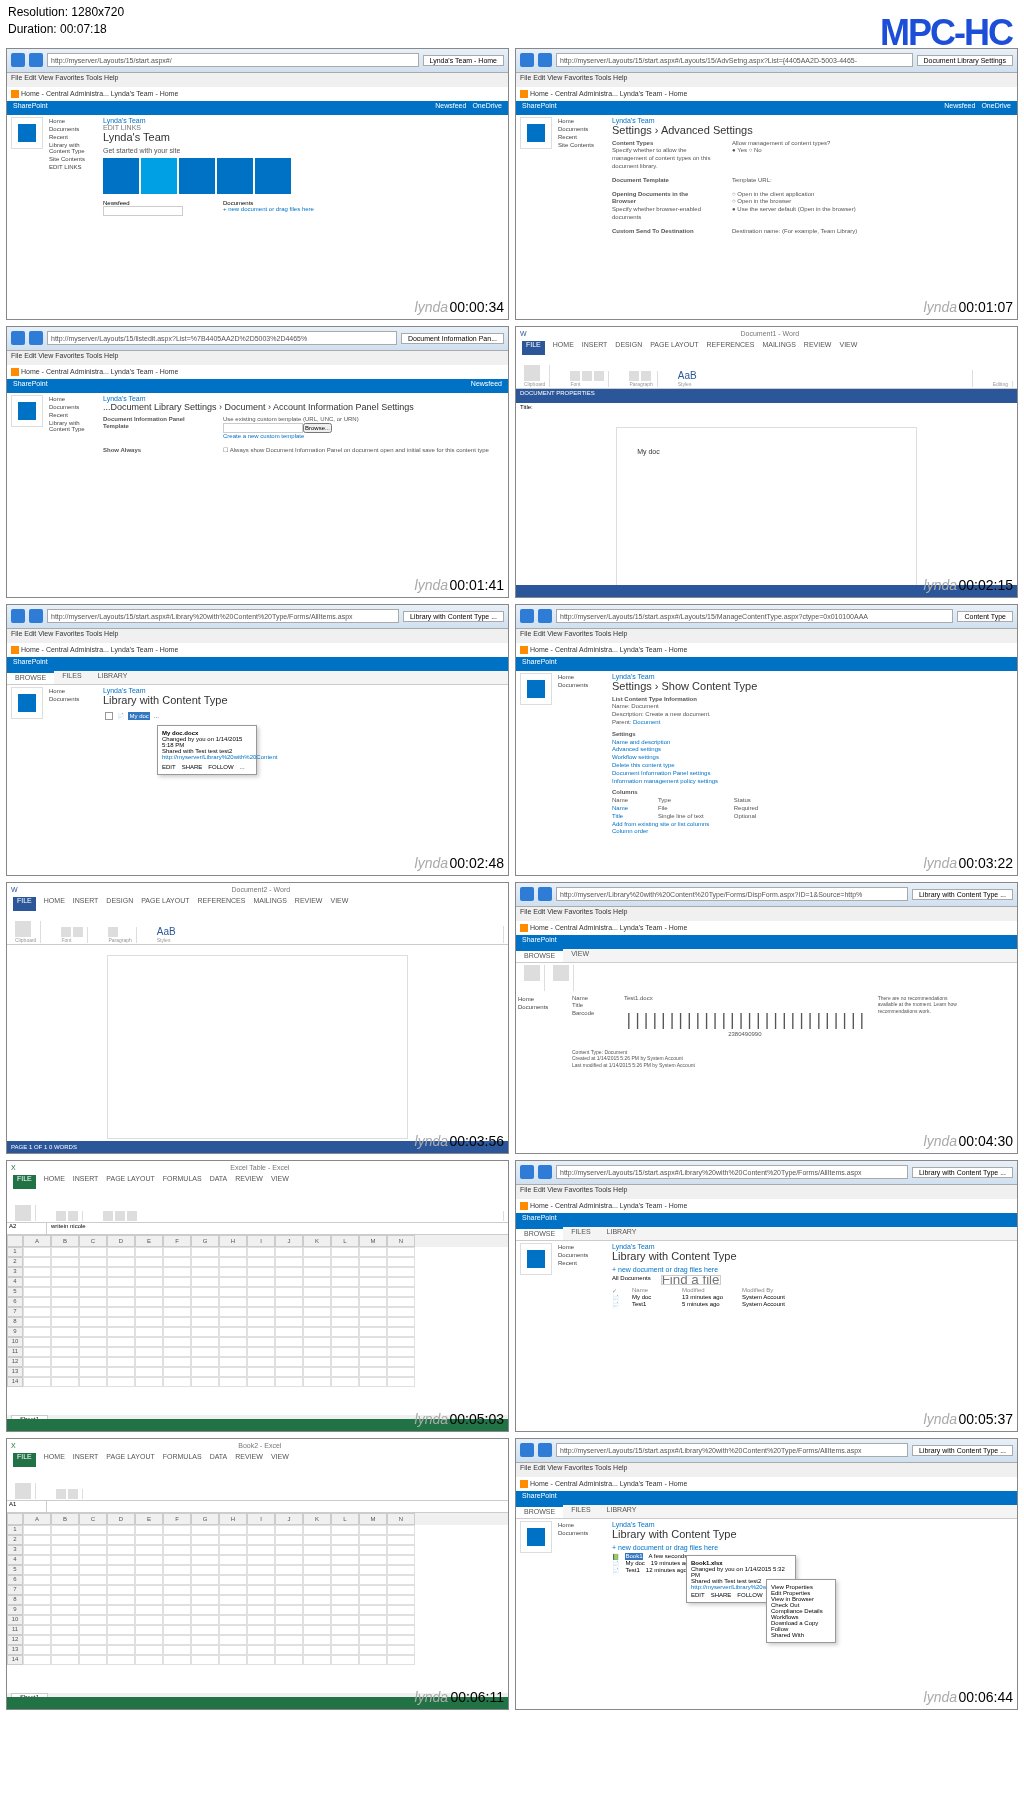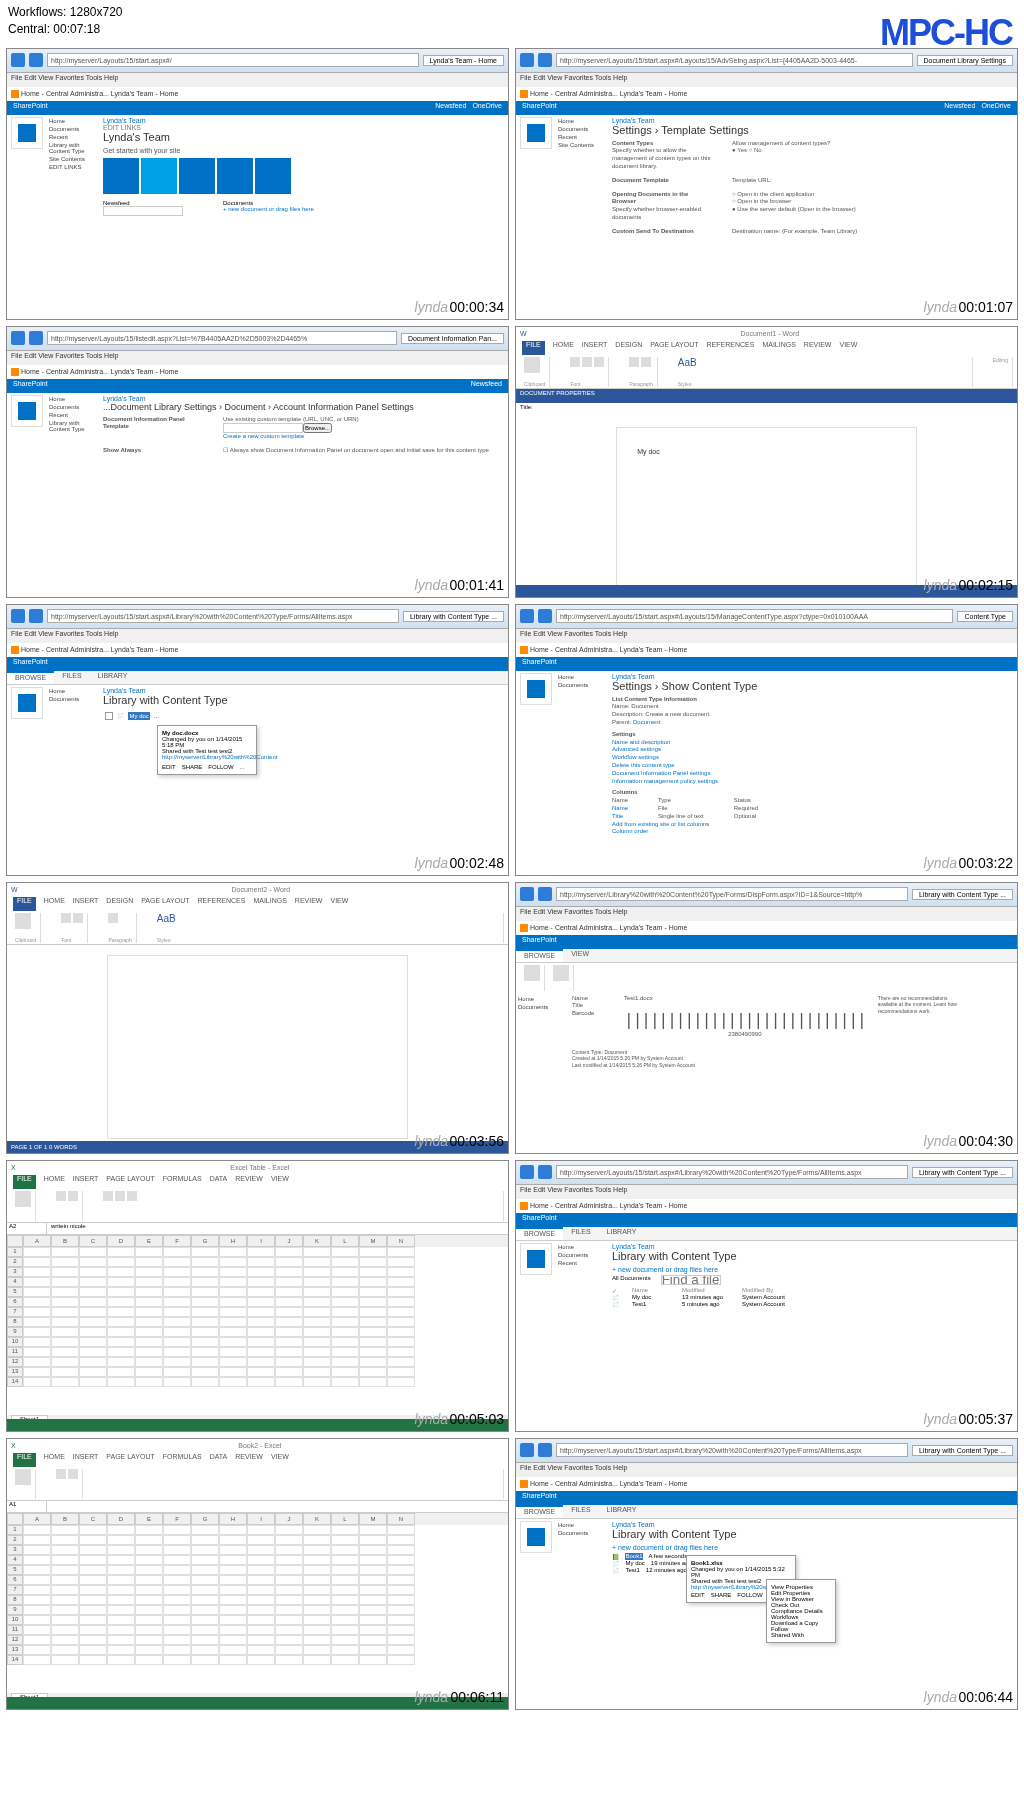--- a/index.html
+++ b/index.html
@@ -44,21 +44,21 @@
 
 .office-titlebar { height: 14px; background: #fff; display: flex; align-items: center; font-size: 7px; padding: 0 4px; }
 .word-titlebar { color: #2b579a; }
 .excel-titlebar { color: #217346; }
 .office-title-center { flex: 1; text-align: center; color: #777; }
 .office-ribbon { height: 48px; background: #fff; border-bottom: 1px solid #ccc; position: relative; }
 .ribbon-tabs { height: 14px; display: flex; font-size: 7px; gap: 8px; padding: 0 6px; }
 .ribbon-tab { color: #555; }
 .ribbon-tab.active-word { background: #2b579a; color: #fff; padding: 0 4px; }
 .ribbon-tab.active-excel { background: #217346; color: #fff; padding: 0 4px; }
-.ribbon-content { height: 34px; padding: 2px 4px; display: flex; gap: 16px; }
+.ribbon-content { height: 34px; padding: 2px 4px; display: flex; gap: 16px; align-items: flex-end; }
 .ribbon-group { border-right: 1px solid #ddd; padding: 0 4px; font-size: 5px; color: #999; display: flex; flex-direction: column; justify-content: space-between; }
 .ribbon-icons { display: flex; gap: 2px; }
 .ribbon-icon { width: 10px; height: 10px; background: #ddd; }
 .ribbon-icon.big { width: 16px; height: 16px; }
 .doc-area { background: #fff; height: calc(100% - 76px); display: flex; justify-content: center; padding-top: 10px; }
 .doc-page { width: 60%; background: #fff; border: 1px solid #ddd; font-size: 7px; padding: 20px; color: #333; }
 .excel-grid { background: #fff; height: calc(100% - 90px); overflow: hidden; }
 .excel-headers { display: flex; height: 12px; background: #f0f0f0; font-size: 6px; }
 .excel-col-h { width: 28px; border: 1px solid #ccc; text-align: center; line-height: 10px; color: #555; }
 .excel-row { display: flex; height: 10px; }
@@ -81,22 +81,22 @@
 .lib-callout { position: absolute; background: #fff; border: 1px solid #999; box-shadow: 2px 2px 4px rgba(0,0,0,0.2); padding: 4px; font-size: 6px; width: 100px; }
 
 .sp-ribbon-tabs { height: 14px; background: #f4f4f4; display: flex; font-size: 7px; border-bottom: 1px solid #ccc; }
 .sp-tab { padding: 1px 8px; color: #555; }
 .sp-tab.active { background: #fff; border-top: 2px solid #0072c6; }
 </style>
 </head>
 <body>
 
 <div class="header-info">
-  <div>Workflows: 1280x720</div>
-  <div>Central: 00:07:18</div>
+  <div>Resolution: 1280x720</div>
+  <div>Duration: 00:07:18</div>
   <div class="mpc-logo">MPC-HC</div>
 </div>
 
 <div class="grid">
 
   <div class="thumb">
     <div class="browser-bar">
       <span class="nav-btn"></span>
       <span class="nav-btn"></span>
       <div class="url-bar">http://myserver/Layouts/15/start.aspx#/</div>
@@ -178,21 +178,21 @@
           <div class="sp-logo-inner"></div>
         </div>
       <div class="sidebar">
         <div class="sidebar-item">Home</div>
         <div class="sidebar-item">Documents</div>
         <div class="sidebar-item">Recent</div>
         <div class="sidebar-item">Site Contents</div>
       </div>
       <div class="main-area">
         <div class="page-subtitle">Lynda's Team</div>
-        <div class="page-title">Settings › Template Settings</div>
+        <div class="page-title">Settings › Advanced Settings</div>
         <div class="settings-content">
           <div class="settings-section">
             <div class="settings-left">
               <b>Content Types</b>
               <div>Specify whether to allow the management of content types on this document library.</div>
             </div>
             <div>
               <div>Allow management of content types?</div>
               <span>● </span><span>Yes</span>
               <span>○ </span><span>No</span>

